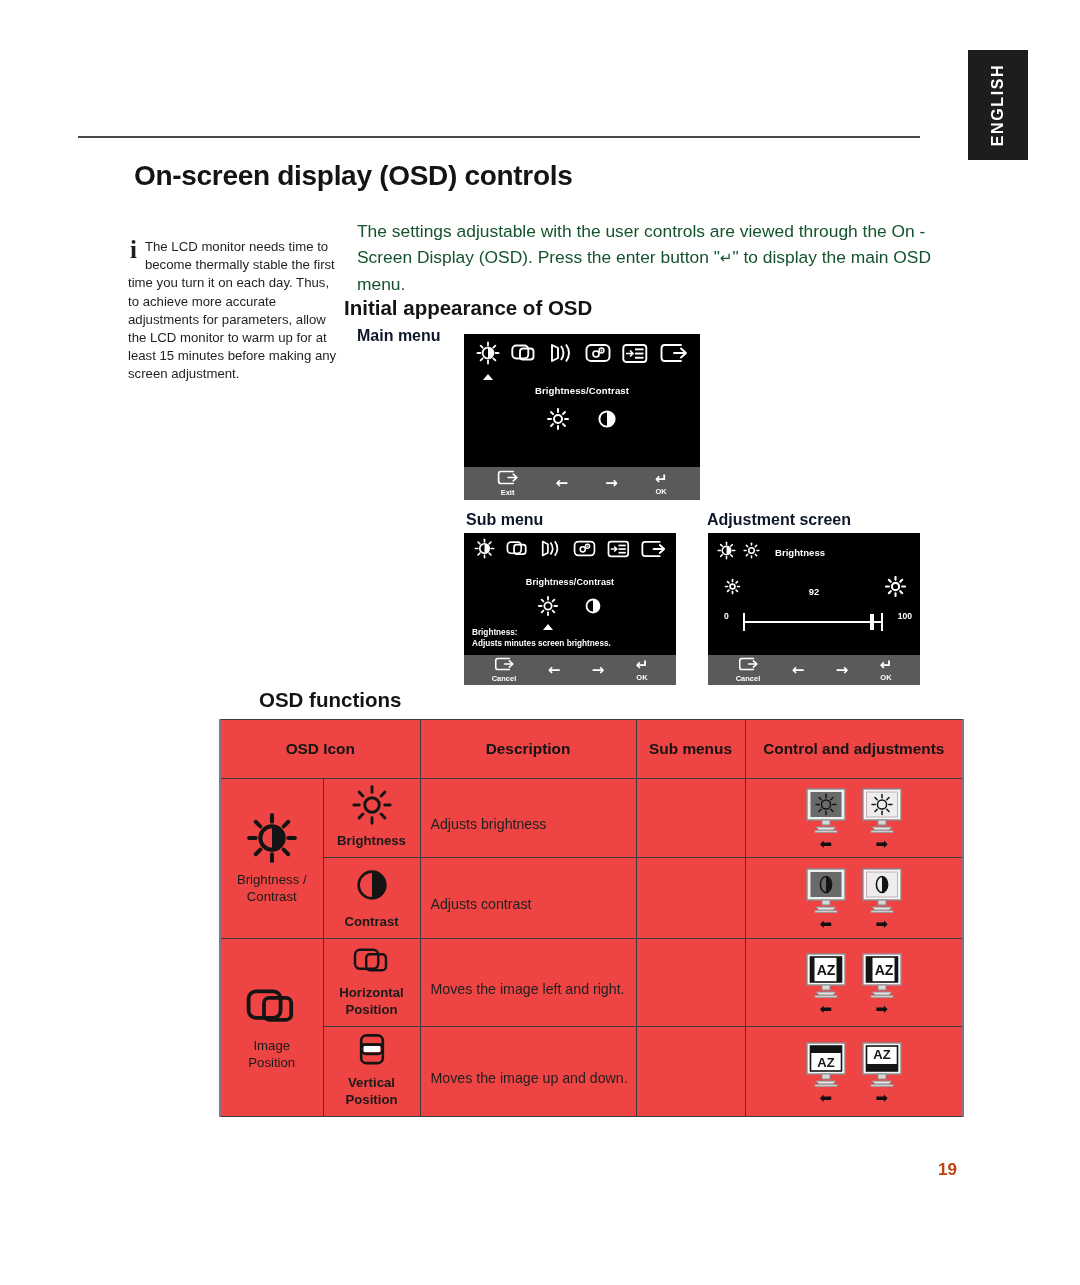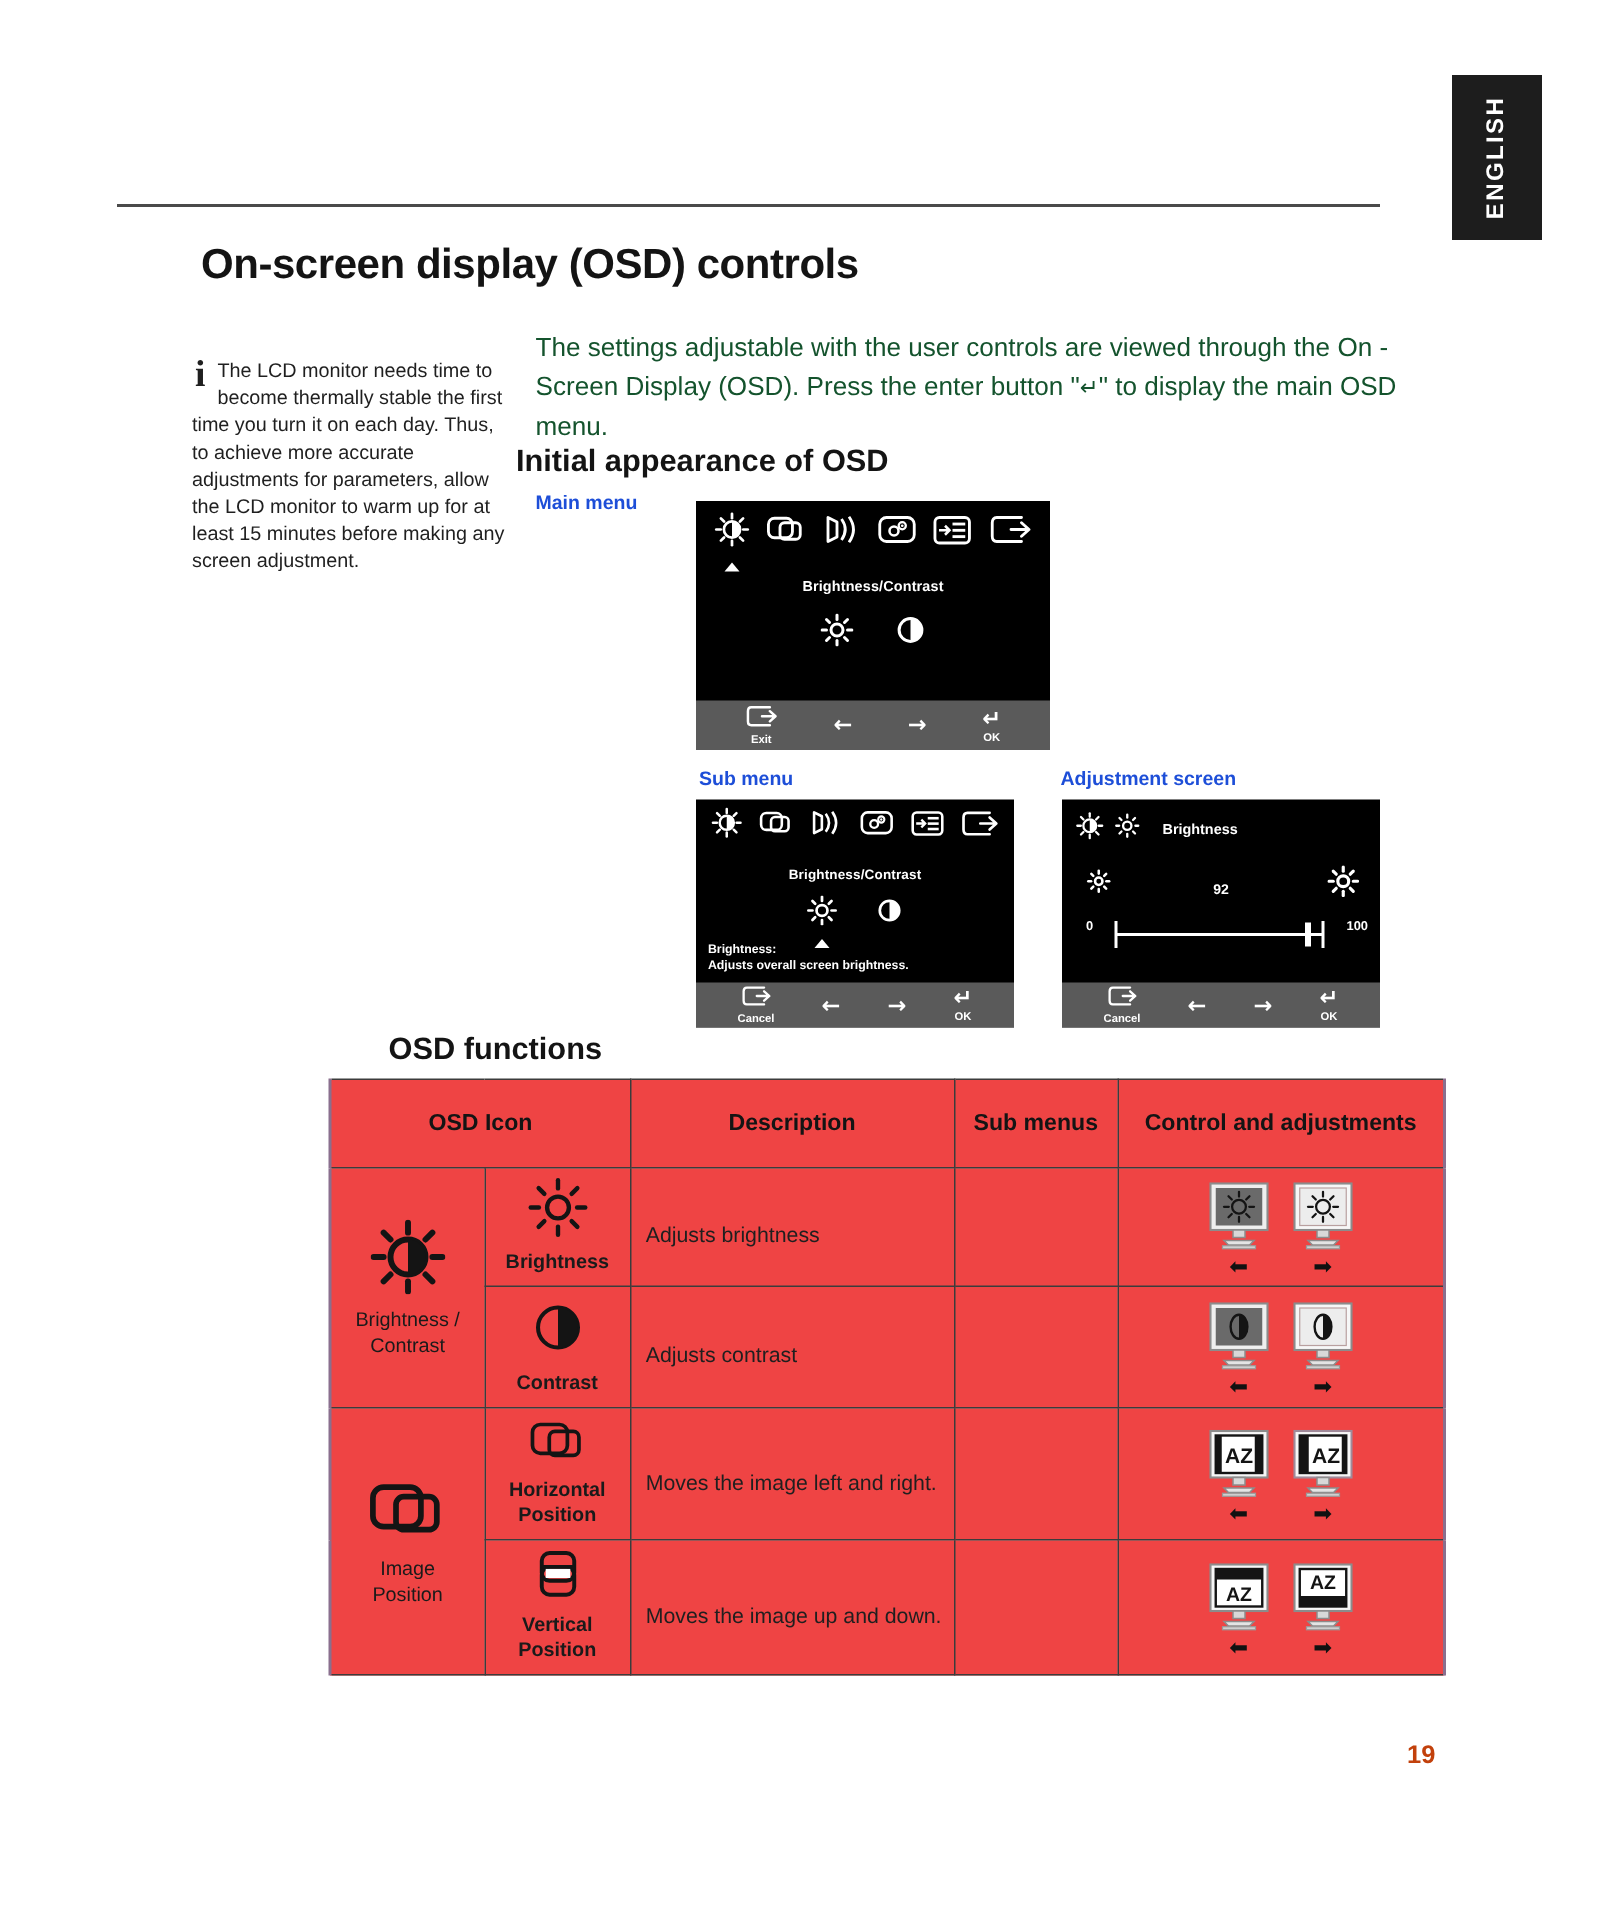--- a/index.html
+++ b/index.html
@@ -91,23 +91,23 @@
     position: absolute;
     font-size: 20.5px;
     font-weight: bold;
     color: #141414;
   }
   .h2.initial { left: 344px; top: 296px; }
   .h2.functions { left: 259px; top: 688px; }
 
   .h3 {
     position: absolute;
-    font-size: 13px;
-    font-weight: bold;
-    color: #1d4ed8;
+    font-size: 16px;
+    font-weight: bold;
+    color: #0f172a;
   }
   .h3.mainmenu { left: 357px; top: 327px; }
   .h3.submenu  { left: 466px; top: 511px; }
   .h3.adjust   { left: 707px; top: 511px; }
 
   
   .osd {
     position: absolute;
     background: #000000;
     color: #ffffff;
@@ -499,21 +499,21 @@
     </span>
     <span class="osd-icon">
       <svg width="18" height="20" viewBox="0 0 20 22">
           <circle cx="10" cy="11" r="7.2" fill="none" stroke="#fff" stroke-width="2"></circle>
           <path d="M10 3.8 A7.2 7.2 0 0 1 10 18.2 Z" fill="#fff"></path>
         </svg>
     </span>
   </div>
   <div class="osd-desc">
     <div>Brightness:</div>
-    <div>Adjusts overall screen brightness.</div>
+    <div>Adjusts minutes screen brightness.</div>
   </div>
   <div class="osd-footer">
     <span class="fbtn">
       <span class="glyph">
         <svg width="21" height="14" viewBox="0 0 28 20">
             <path d="M21 2 L4.5 2 Q1.5 2 1.5 5.5 L1.5 14.5 Q1.5 18 4.5 18 L21 18" fill="none" stroke="#fff" stroke-width="2.2" stroke-linecap="round"></path>
             <path d="M14 10 L25.5 10 M21 5.5 L26 10 L21 14.5" fill="none" stroke="#fff" stroke-width="2.2" stroke-linecap="round" stroke-linejoin="round"></path>
           </svg>
       </span>
       <span>Cancel</span>

